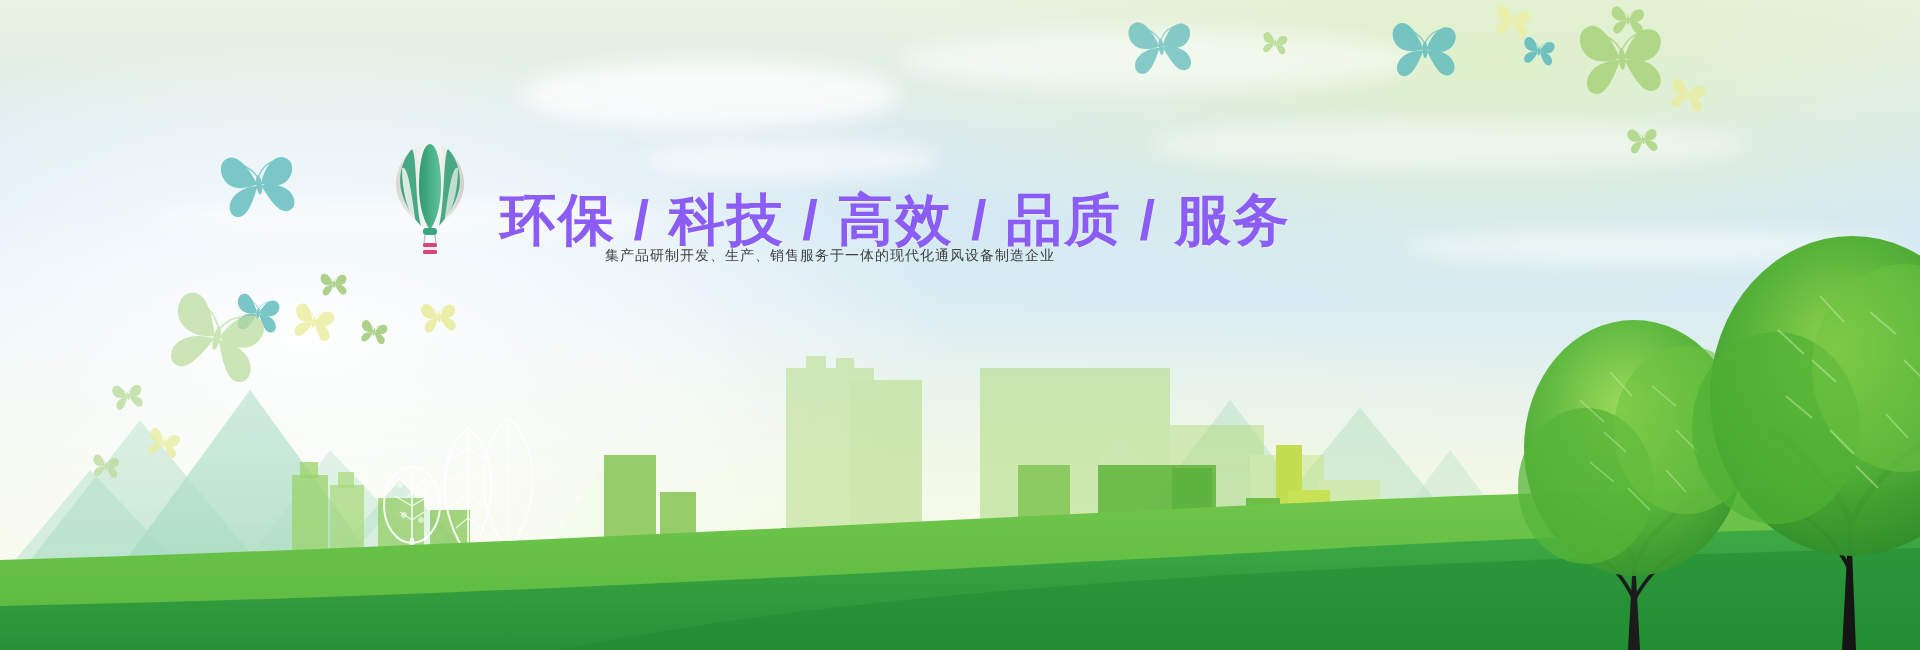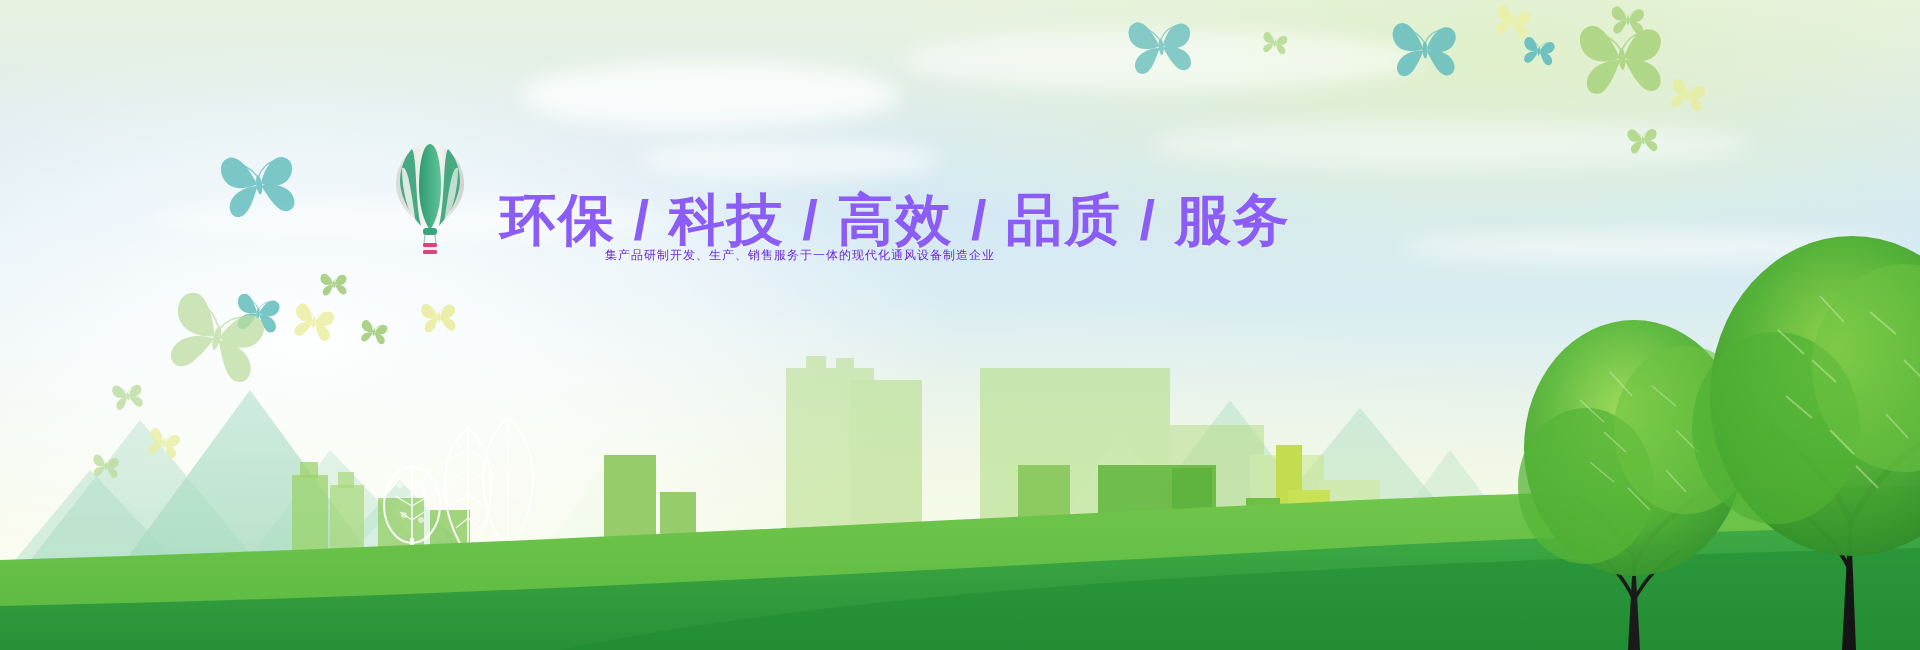--- a/index.html
+++ b/index.html
@@ -45,21 +45,21 @@
   
   .headline{
     position:absolute;left:500px;top:183px;
     font-size:56px;font-weight:bold;letter-spacing:2px;
     color:#8b5cf6;white-space:nowrap;
     font-family:"Liberation Sans","DejaVu Sans",sans-serif;
     text-shadow:0 1px 2px rgba(255,255,255,0.55);
   }
   .subtitle{
     position:absolute;left:605px;top:247px;
-    font-size:12px;letter-spacing:1px;color:#6d28d9;white-space:nowrap;
+    font-size:14px;letter-spacing:1px;color:#404040;white-space:nowrap;
     font-family:"Liberation Sans","DejaVu Sans",sans-serif;
   }
 
   
   .balloon{position:absolute;left:390px;top:140px;width:80px;height:120px;}
 </style>
 </head>
 <body>
 
 <div class="banner">

